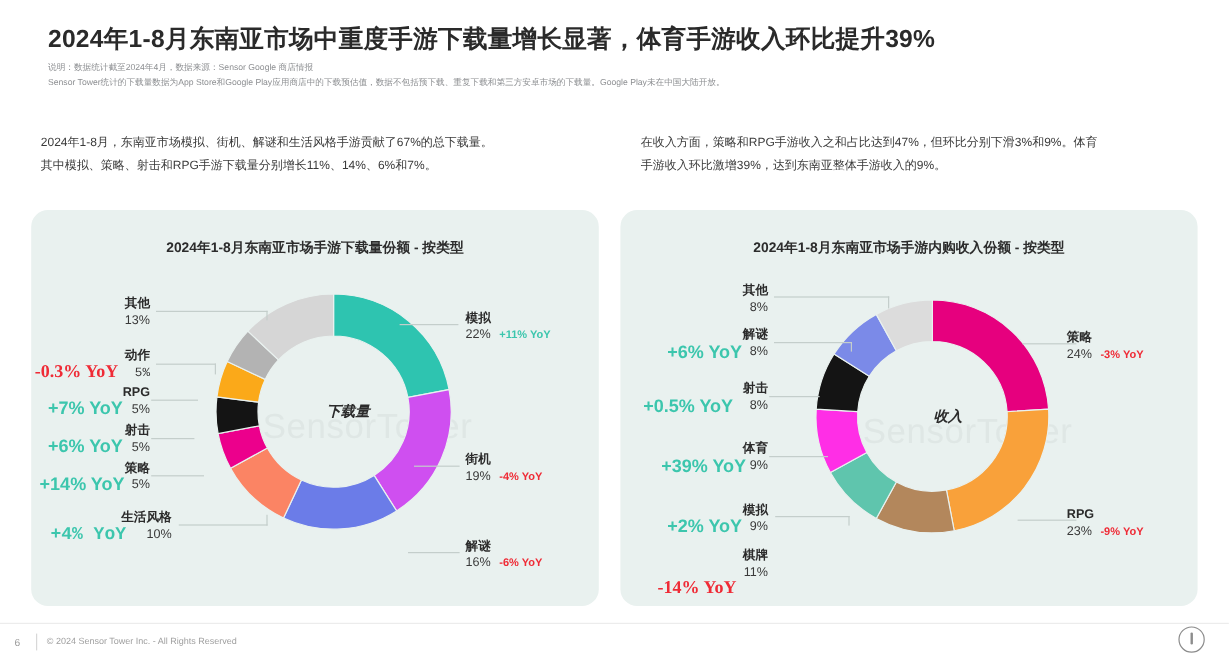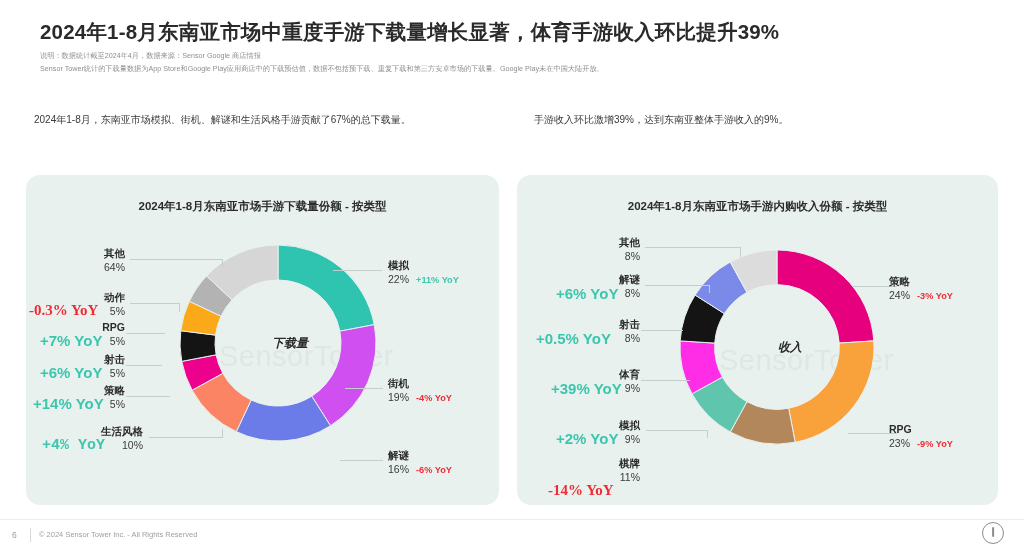--- a/index.html
+++ b/index.html
@@ -107,22 +107,24 @@
 <div class="slide">
 
   <div class="title">2024年1-8月东南亚市场中重度手游下载量增长显著，体育手游收入环比提升39%</div>
   <div class="notes">
     <div class="note-line">说明：数据统计截至2024年4月，数据来源：Sensor Google 商店情报</div>
     <div class="note-line">Sensor Tower统计的下载量数据为App Store和Google Play应用商店中的下载预估值，数据不包括预下载、重复下载和第三方安卓市场的下载量。Google Play未在中国大陆开放。</div>
   </div>
 
   <div class="lead left">
     <div>2024年1-8月，东南亚市场模拟、街机、解谜和生活风格手游贡献了67%的总下载量。</div>
+    <div>其中模拟、策略、射击和RPG手游下载量分别增长11%、14%、6%和7%。</div>
   </div>
   <div class="lead right">
+    <div>在收入方面，策略和RPG手游收入之和占比达到47%，但环比分别下滑3%和9%。体育</div>
     <div>手游收入环比激增39%，达到东南亚整体手游收入的9%。</div>
   </div>
 
   <div class="card left">
     <div class="card-title">2024年1-8月东南亚市场手游下载量份额 - 按类型</div>
   </div>
 
   <div class="watermark wl">
     <span class="wm-ring"></span><span>SensorTower</span>
   </div>
@@ -156,24 +158,24 @@
   <div class="lead-line" style="left:126px;top:396px;width:44px;"></div>
   <div class="lead-line" style="left:149px;top:437px;width:74px;"></div>
   <div class="lead-line v" style="left:222px;top:429px;height:9px;"></div>
 
   <div class="lead-line" style="left:333px;top:270px;width:49px;"></div>
   <div class="lead-line" style="left:345px;top:388px;width:38px;"></div>
   <div class="lead-line" style="left:340px;top:460px;width:43px;"></div>
 
   <div class="cl left-side" style="left:55px;top:246px;width:70px;">
     <span class="name">其他</span>
-    <span class="pct">64%</span>
-  </div>
-
-  <div class="cl left-side" style="left:55px;top:290px;width:70px;">
+    <span class="pct">13%</span>
+  </div>
+
+  <div class="cl left-side" style="left:55px;top:290px;width:70px;font-family:Liberation Mono, monospace;">
     <span class="name">动作</span>
     <span class="pct">5%</span>
   </div>
   <div class="yoy neg" style="left:29px;top:302px;">-0.3% YoY</div>
 
   <div class="cl left-side" style="left:55px;top:320px;width:70px;">
     <span class="name">RPG</span>
     <span class="pct">5%</span>
   </div>
   <div class="yoy pos" style="left:40px;top:332px;">+7% YoY</div>

